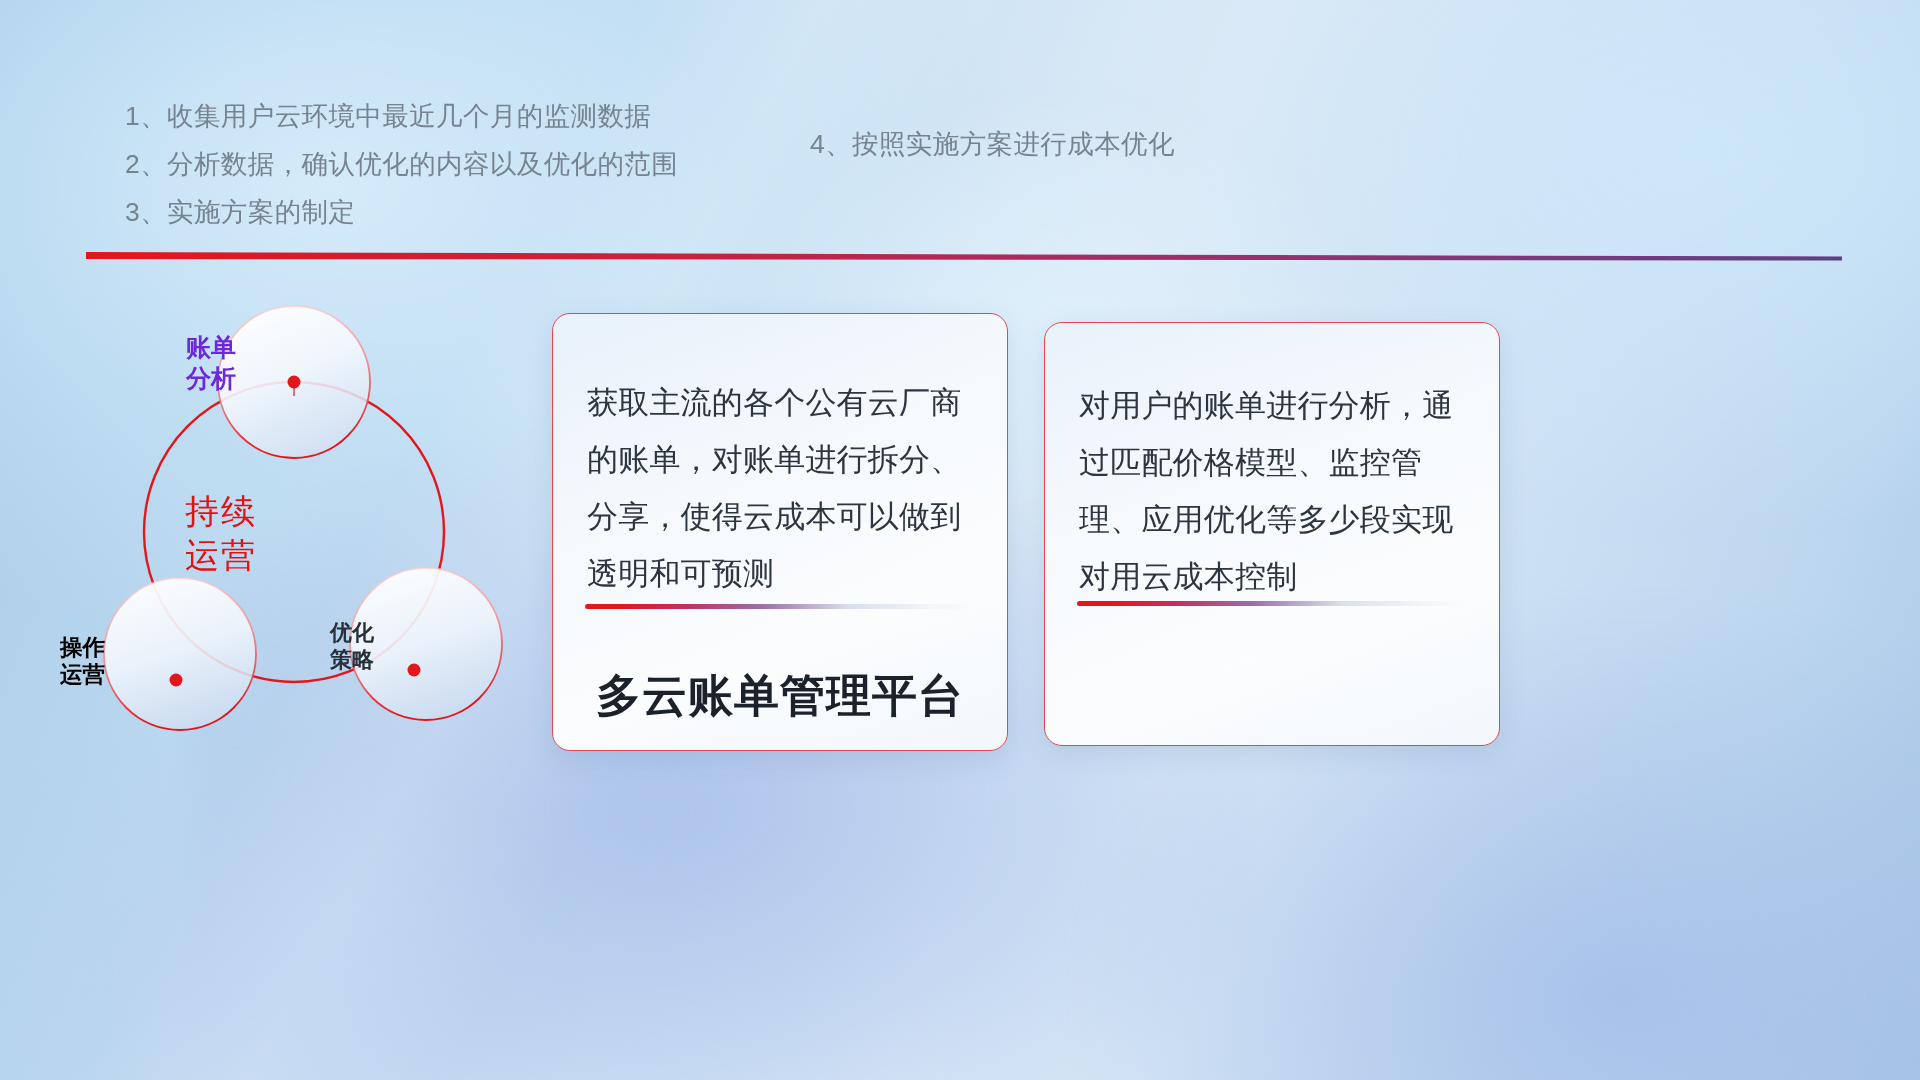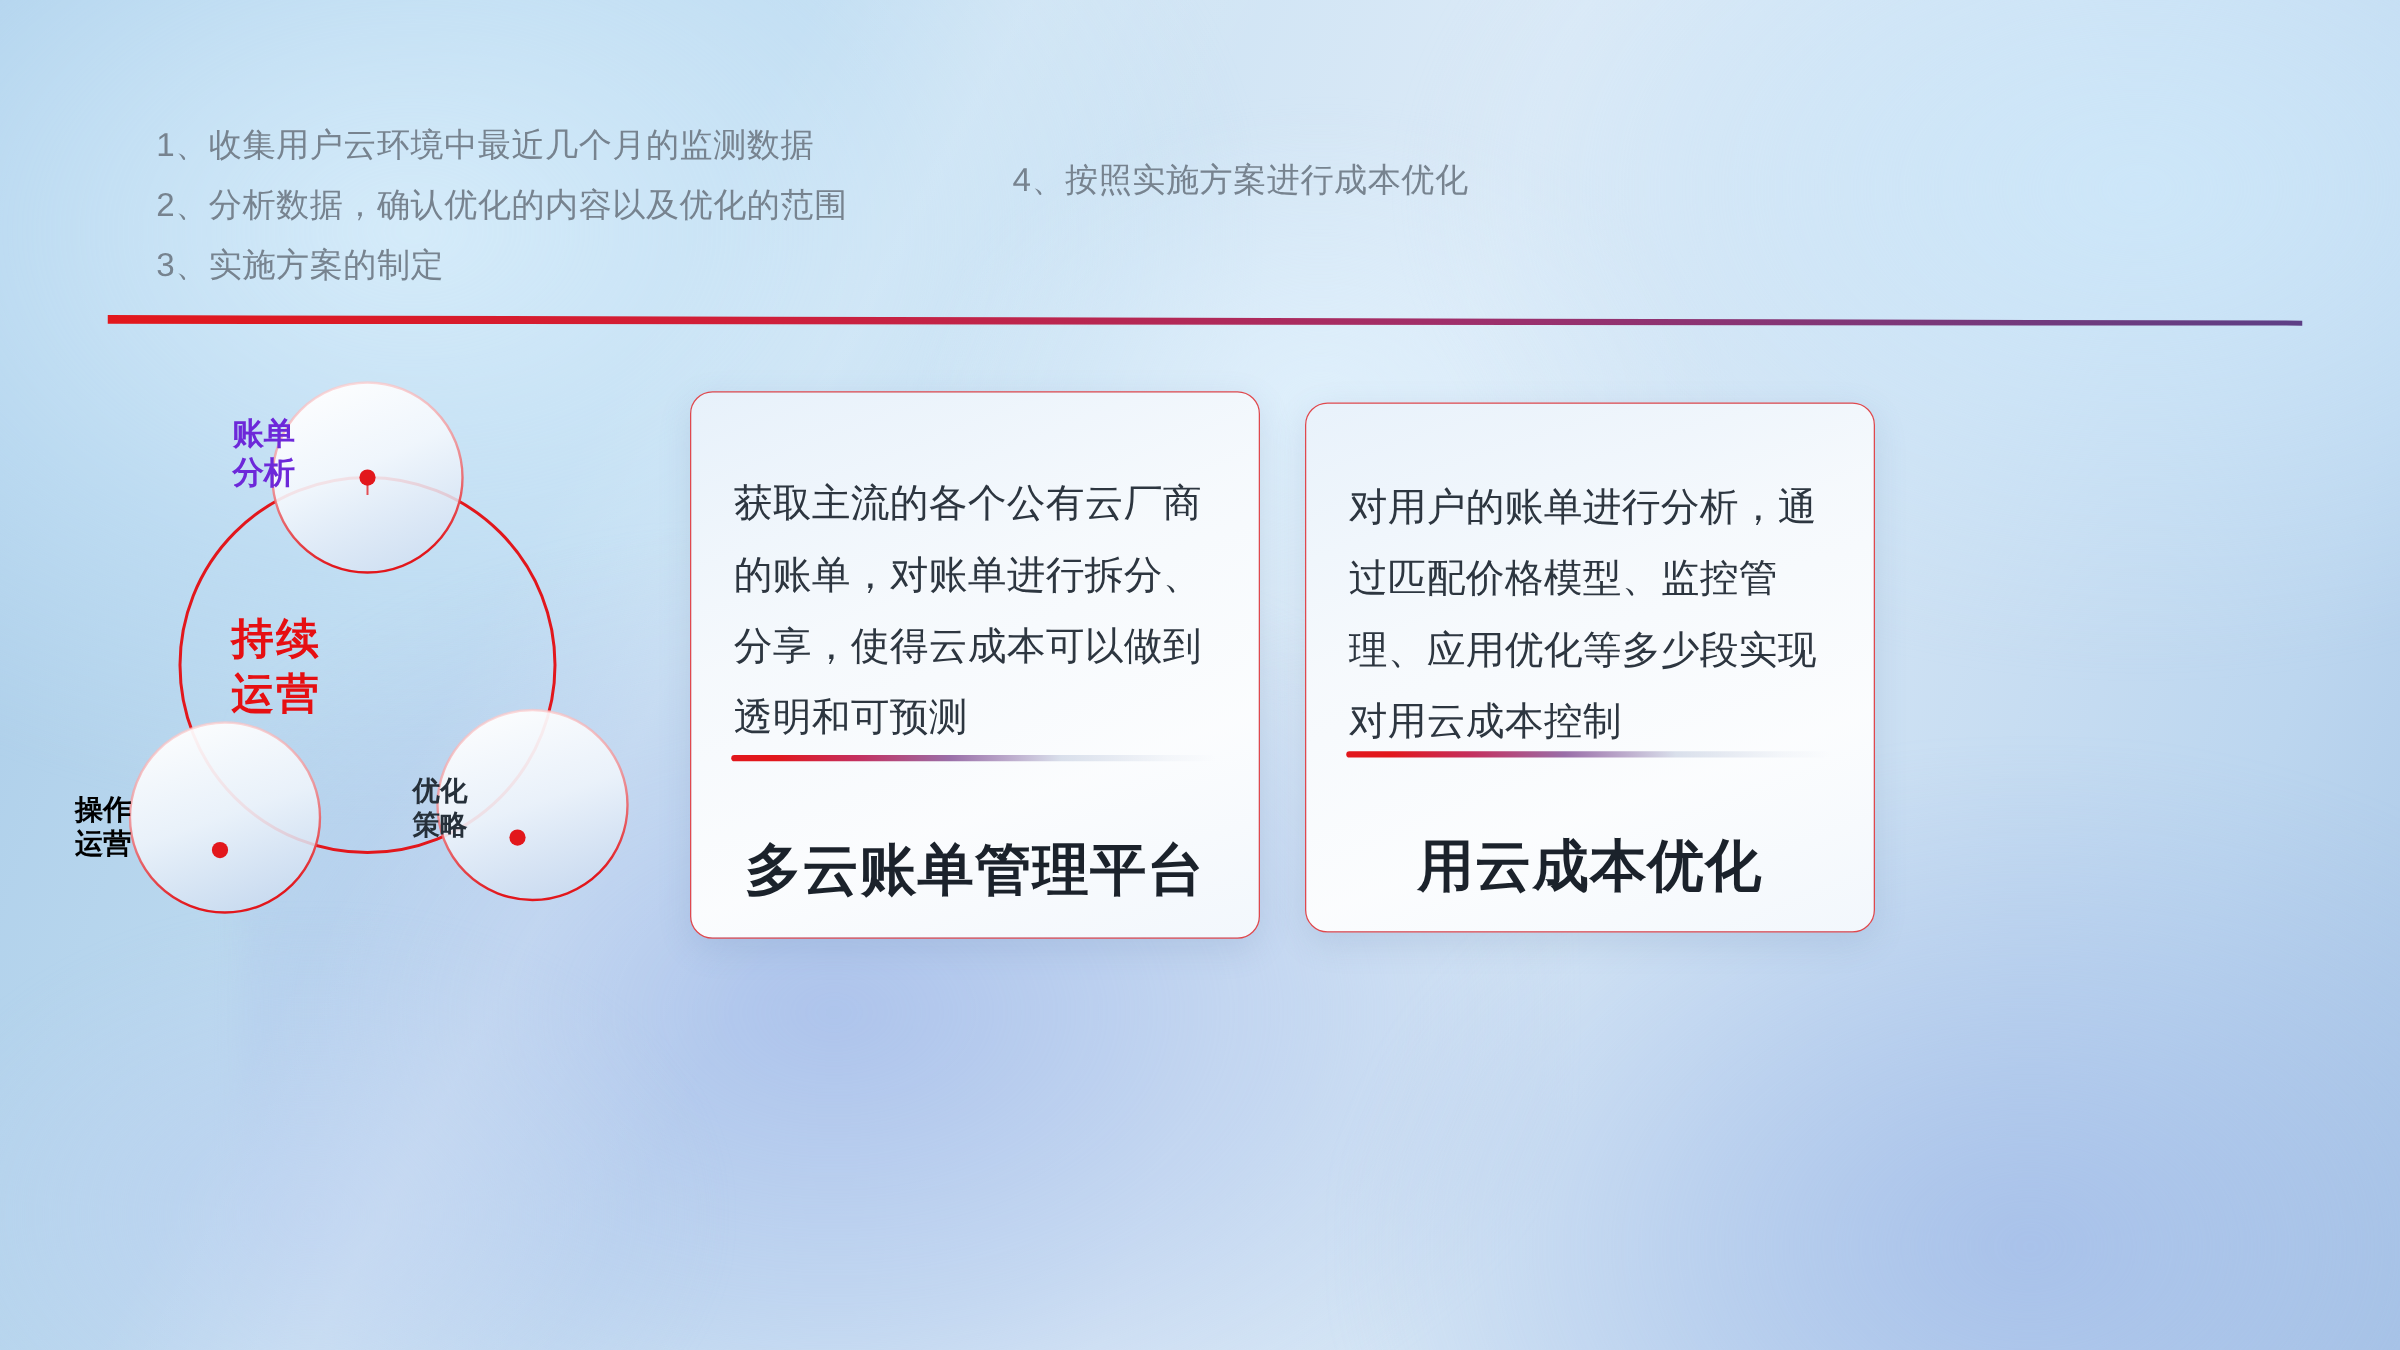--- a/index.html
+++ b/index.html
@@ -67,21 +67,21 @@
   
   .venn{ position:absolute; left:76px; top:292px; width:470px; height:470px; z-index:4; }
   .venn svg{ display:block; }
   .venn-label{
     position:absolute; text-align:center; line-height:1.22; white-space:nowrap;
   }
   .lbl-top{ left:186px; top:332px; font-size:25px; font-weight:700; color:#6d28d9; z-index:6; text-align:center; }
   .lbl-bl { left:60px;  top:634px; font-size:22.5px; font-weight:700; color:#000000; z-index:6; text-align:center; }
   .lbl-br { left:330px; top:620px; font-size:22px; font-weight:700; color:#26303a; z-index:6; text-align:center; }
   .lbl-center{
-    left:185px; top:490px; font-size:34px; font-weight:700; color:#e60f12;
+    left:185px; top:490px; font-size:34px; font-weight:400; color:#e60f12;
     letter-spacing:2px; line-height:1.28; z-index:6; text-align:center;
   }
 
   
   .card{
     position:absolute; z-index:4; border-radius:18px;
     border:1.6px solid #e0484d;
     background:linear-gradient(160deg, rgba(233,242,251,.93) 0%, rgba(247,250,253,.96) 38%, rgba(252,253,254,.98) 70%, rgba(245,249,253,.95) 100%);
     box-shadow:0 8px 26px rgba(90,120,160,.16);
     overflow:hidden;
@@ -305,14 +305,13 @@
 
 <div class="card card-1">
   <div class="card-body">获取主流的各个公有云厂商的账单，对账单进行拆分、分享，使得云成本可以做到透明和可预测</div>
   <div class="card-rule"></div>
   <div class="card-title">多云账单管理平台</div>
 </div>
 
 <div class="card card-2">
   <div class="card-body">对用户的账单进行分析，通过匹配价格模型、监控管理、应用优化等多少段实现对用云成本控制</div>
   <div class="card-rule"></div>
-  <div class="card-title">用云成本优化</div>
 </div>
 
 </body></html>

